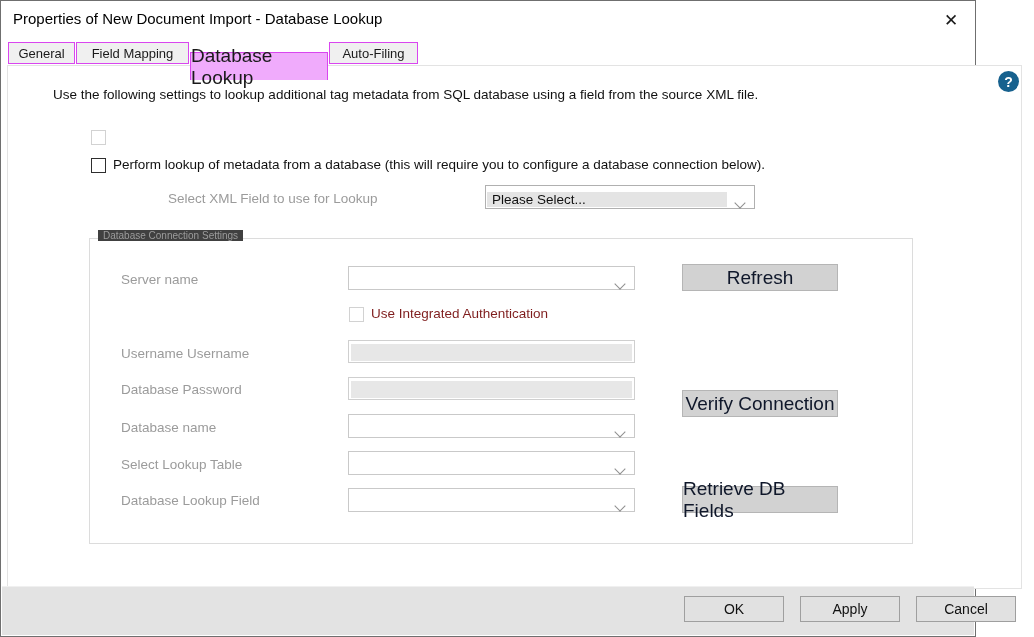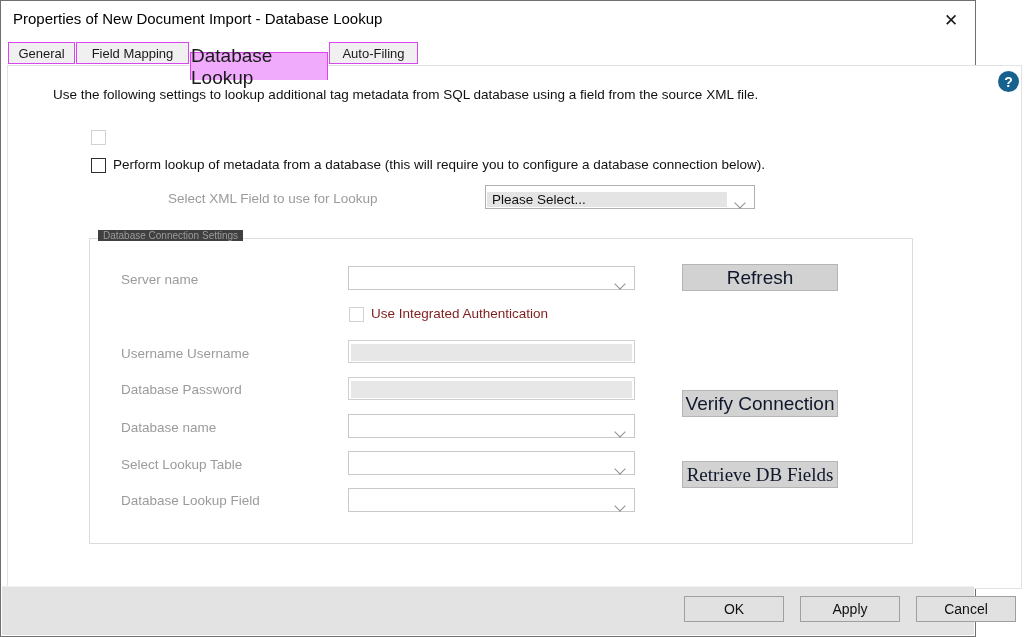--- a/index.html
+++ b/index.html
@@ -195,21 +195,21 @@
       </div>
   </div>
 
   <div class="lbl" style="left:120px;top:492px;">Database Lookup Field</div>
   <div class="combo light" style="left:347px;top:487px;width:287px;">
     <div class="fill"></div>
     <div class="chev-box">
         <div class="chev"></div>
       </div>
   </div>
-  <div class="gbtn" style="left:681px;top:460px;font-family:Liberation Serif, serif;">Retrieve DB Fields</div>
+  <div class="gbtn" style="left:681px;top:485px;">Retrieve DB Fields</div>
 
   <div class="footer">
     <div class="fbtn fbtn-ok">OK</div>
     <div class="fbtn fbtn-apply">Apply</div>
     <div class="fbtn fbtn-cancel">Cancel</div>
   </div>
 
 </div>
 
 </body></html>

